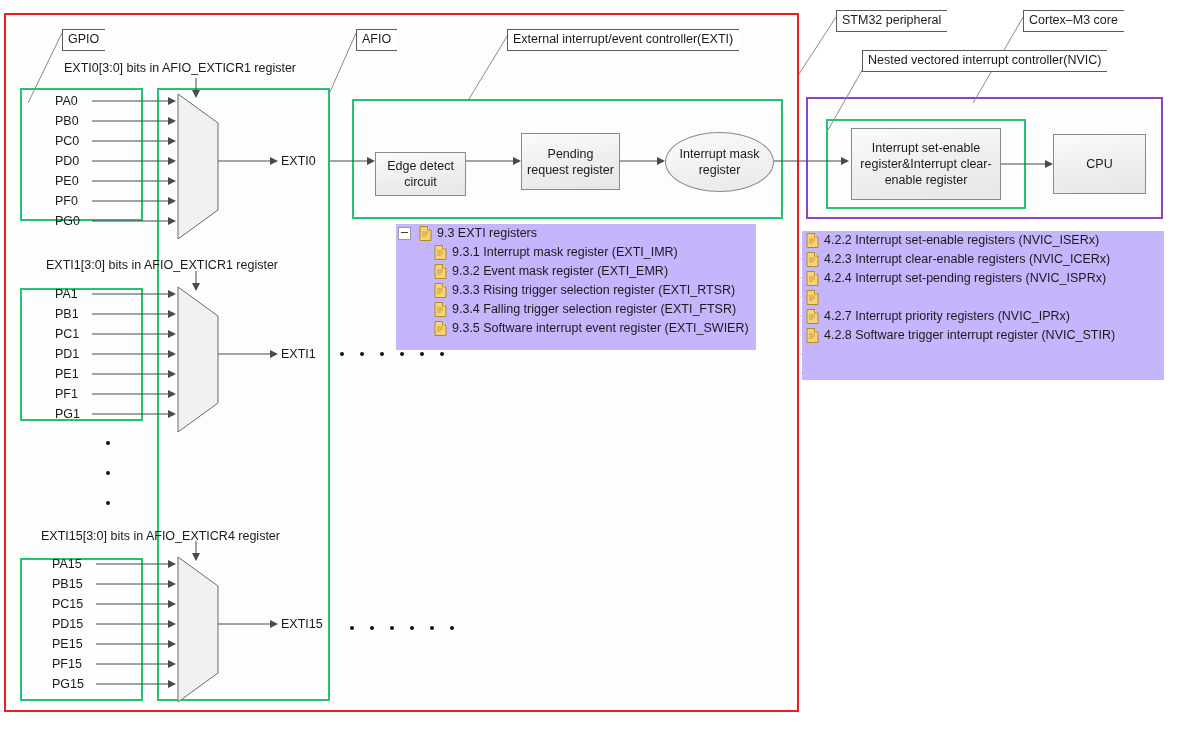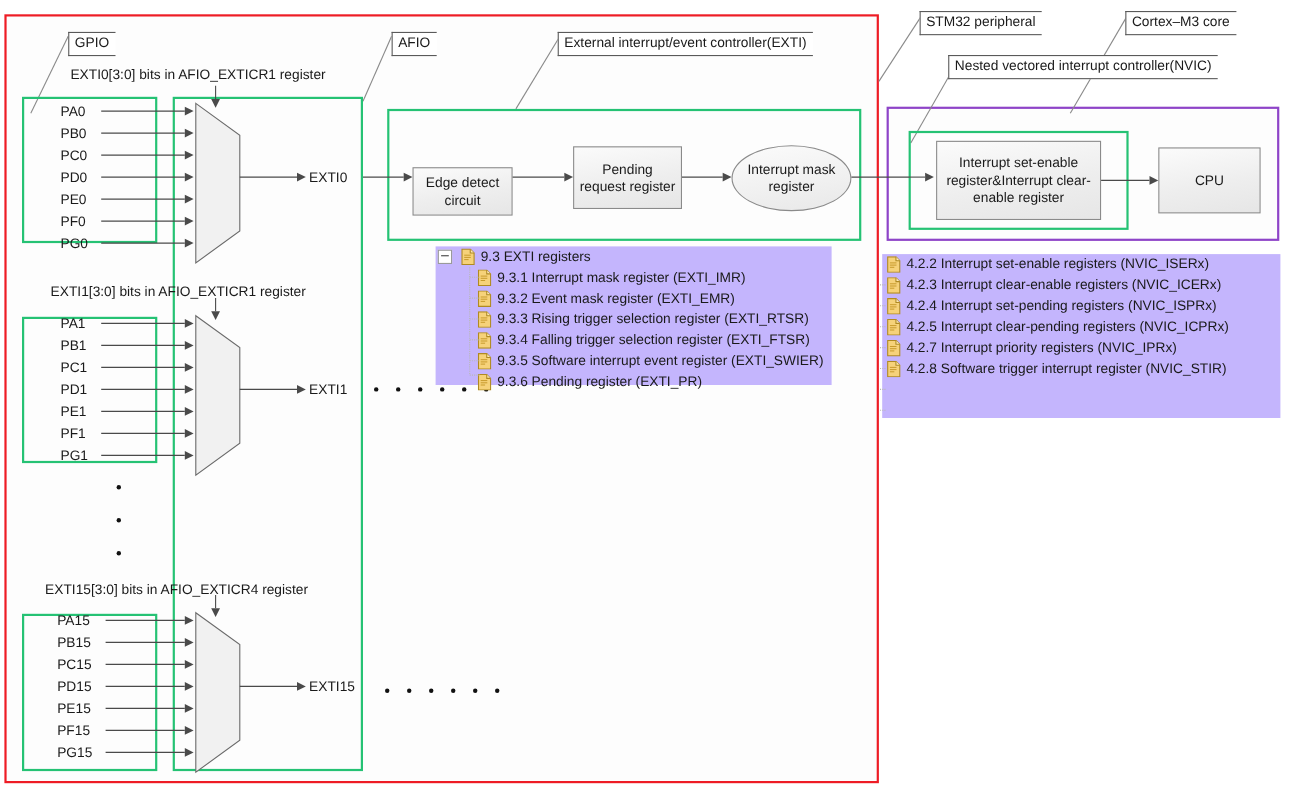--- a/index.html
+++ b/index.html
@@ -384,28 +384,20 @@
     <span class="txt">9.3.4 Falling trigger selection register (EXTI_FTSR)</span>
   </div>
   <div class="tree-row" style="padding-left:38px;">
     <span class="doc-ico">
       <svg width="13" height="15">
           <use href="#ico-doc"></use>
         </svg>
     </span>
     <span class="txt">9.3.5 Software interrupt event register (EXTI_SWIER)</span>
   </div>
-  <div class="tree-row" style="padding-left:38px;">
-    <span class="doc-ico">
-      <svg width="13" height="15">
-          <use href="#ico-doc"></use>
-        </svg>
-    </span>
-    <span class="txt">9.3.6 Pending register (EXTI_PR)</span>
-  </div>
 </div>
 
 <svg class="abs" style="left:396px;top:224px;width:360px;height:126px;pointer-events:none;">
   <line x1="31" y1="19" x2="31" y2="117" stroke="#b9b9b9" stroke-width="1" stroke-dasharray="1 1"></line>
   <line x1="31" y1="28" x2="40" y2="28" stroke="#b9b9b9" stroke-width="1" stroke-dasharray="1 1"></line>
   <line x1="31" y1="47" x2="40" y2="47" stroke="#b9b9b9" stroke-width="1" stroke-dasharray="1 1"></line>
   <line x1="31" y1="66" x2="40" y2="66" stroke="#b9b9b9" stroke-width="1" stroke-dasharray="1 1"></line>
   <line x1="31" y1="85" x2="40" y2="85" stroke="#b9b9b9" stroke-width="1" stroke-dasharray="1 1"></line>
   <line x1="31" y1="104" x2="40" y2="104" stroke="#b9b9b9" stroke-width="1" stroke-dasharray="1 1"></line>
   <line x1="31" y1="117" x2="40" y2="117" stroke="#b9b9b9" stroke-width="1" stroke-dasharray="1 1"></line>
@@ -436,21 +428,20 @@
         </svg>
     </span>
     <span class="txt">4.2.4 Interrupt set-pending registers (NVIC_ISPRx)</span>
   </div>
   <div class="tree-row" style="padding-left:4px;">
     <span class="doc-ico">
       <svg width="13" height="15">
           <use href="#ico-doc"></use>
         </svg>
     </span>
-    <span class="txt">4.2.5 Interrupt clear-pending registers (NVIC_ICPRx)</span>
   </div>
   <div class="tree-row" style="padding-left:4px;">
     <span class="doc-ico">
       <svg width="13" height="15">
           <use href="#ico-doc"></use>
         </svg>
     </span>
     <span class="txt">4.2.7 Interrupt priority registers (NVIC_IPRx)</span>
   </div>
   <div class="tree-row" style="padding-left:4px;">

